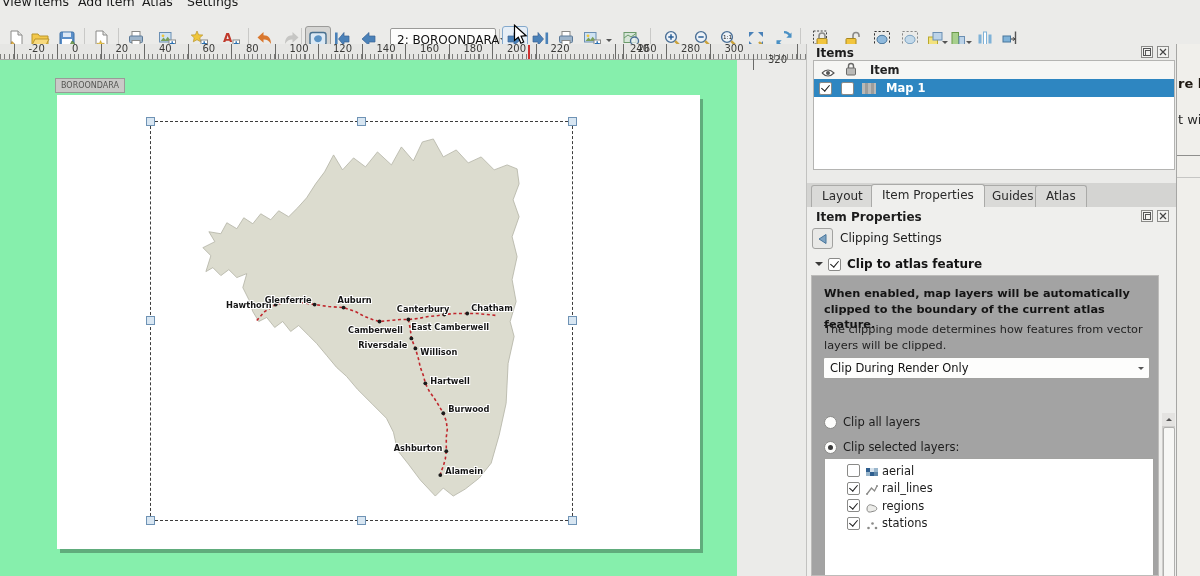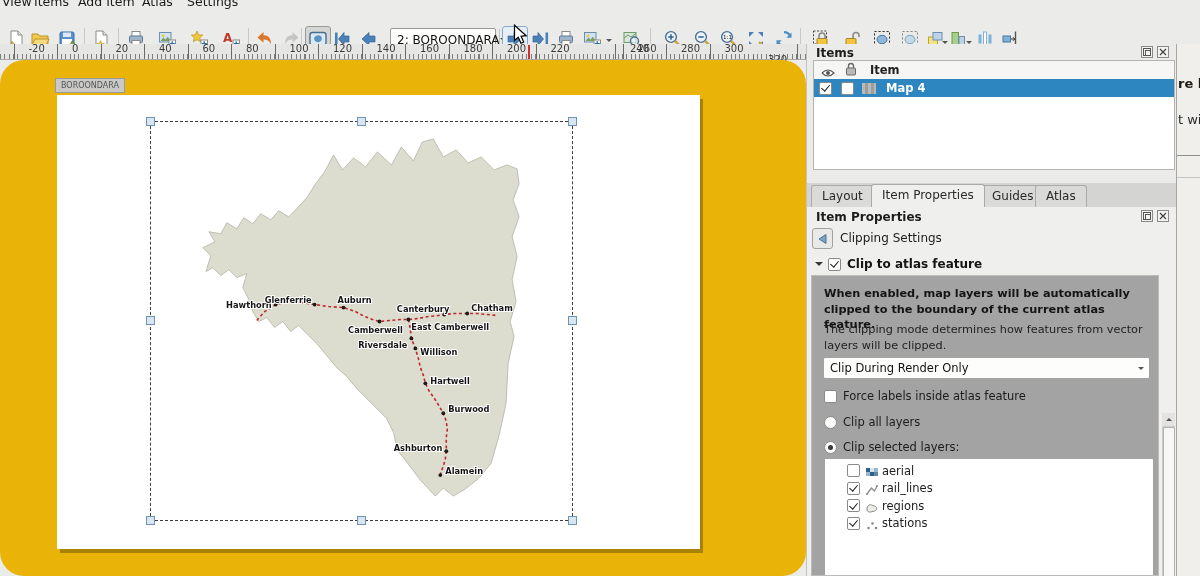--- a/index.html
+++ b/index.html
@@ -22,21 +22,21 @@
   .combo-text{flex:1;font-size:12px;padding-left:6px;white-space:nowrap;color:#111;}
   .combo-btn{width:17px;height:100%;border-left:1px solid #c4c4c2;display:flex;align-items:center;justify-content:center;}
   
   #hruler{position:absolute;left:0;top:44px;width:806px;height:15px;background:#e6e6e4;border-bottom:1px solid #a9a9a7;
     background-image:repeating-linear-gradient(90deg,rgba(90,90,88,.75) 0 1px,transparent 1px 4.35px);
     background-size:100% 5px;background-position:0 100%;background-repeat:no-repeat;}
   .rlabel{position:absolute;top:0;font-size:10px;color:#3a3a38;padding-left:15px;line-height:10px;}
   .rlabel::before{content:"";position:absolute;left:0;top:0;width:1px;height:15px;background:#6a6a68;}
   #ruler-pos{position:absolute;left:528px;top:45px;width:2px;height:14px;background:#d03030;}
   
-  #canvas{position:absolute;left:0;top:60px;width:806px;height:516px;background:#eab308;overflow:hidden;border-radius:24px;}
+  #canvas{position:absolute;left:0;top:60px;width:737px;height:516px;background:#86efac;overflow:hidden;}
   #atlas-tag{position:absolute;left:55px;top:18px;height:13px;padding:0 5px;background:#c9c9c7;border:1px solid #9a9a98;
              font-size:8px;line-height:13px;color:#555553;}
   #page{position:absolute;left:57px;top:35px;width:643px;height:454px;background:#ffffff;
         box-shadow:3px 4px 0 rgba(0,0,0,0.28);}
   #mapframe{position:absolute;left:150px;top:61px;width:423px;height:400px;box-sizing:border-box;
             border:1px dashed #3c3c3c;}
   #map-svg{position:absolute;left:0;top:0;}
   .handle{position:absolute;width:9px;height:9px;background:#d8e6f2;border:1px solid #6f93b5;box-sizing:border-box;}
   #map-svg text.stn{font-family:"DejaVu Sans",sans-serif;font-size:8.3px;font-weight:bold;fill:#151515;
                     stroke:#ffffff;stroke-width:2px;paint-order:stroke;}
@@ -431,21 +431,21 @@
         <span style="position:absolute;left:30px;top:0px"><svg width="14" height="15">
               <rect x="2.5" y="7" width="9" height="7" rx="1" fill="#b9b9b7" stroke="#6a6a68"></rect>
               <path d="M4.5,7V5a2.5,2.5 0 0 1 5,0v2" fill="none" stroke="#6a6a68" stroke-width="1.4"></path>
             </svg></span>
         <span class="hlabel">Item</span>
       </div>
       <div id="items-row">
         <span class="cb on" style="margin-left:5px"></span>
         <span class="cb" style="margin-left:9px"></span>
         <span class="maplayer-icon"></span>
-        <span class="rname">Map 4</span>
+        <span class="rname">Map 1</span>
       </div>
     </div>
 
     <div id="tabsbar">
       <span class="tab" style="left:4px">Layout</span>
       <span class="tab active" style="left:64px">Item Properties</span>
       <span class="tab" style="left:174px">Guides</span>
       <span class="tab" style="left:228px">Atlas</span>
     </div>
 
@@ -474,24 +474,20 @@
         <span id="group-label">Clip to atlas feature</span>
       </div>
       <div id="inner">
         <div class="help-bold">When enabled, map layers will be automatically clipped to the boundary of the current atlas feature.</div>
         <div class="help-normal">The clipping mode determines how features from vector layers will be clipped.</div>
         <div id="mode-combo">
           <span class="combo-text">Clip During Render Only</span>
           <span class="combo-btn" style="border-left:none">
               <i class="caret" style="position:static;margin-top:3px"></i>
             </span>
-        </div>
-        <div class="opt-row" style="top:113px">
-          <span class="cb"></span>
-          <span class="olabel">Force labels inside atlas feature</span>
         </div>
         <div class="opt-row" style="top:139px">
           <span class="radio"></span>
           <span class="olabel">Clip all layers</span>
         </div>
         <div class="opt-row" style="top:164px">
           <span class="radio on"></span>
           <span class="olabel">Clip selected layers:</span>
         </div>
         <div id="layers-box">

